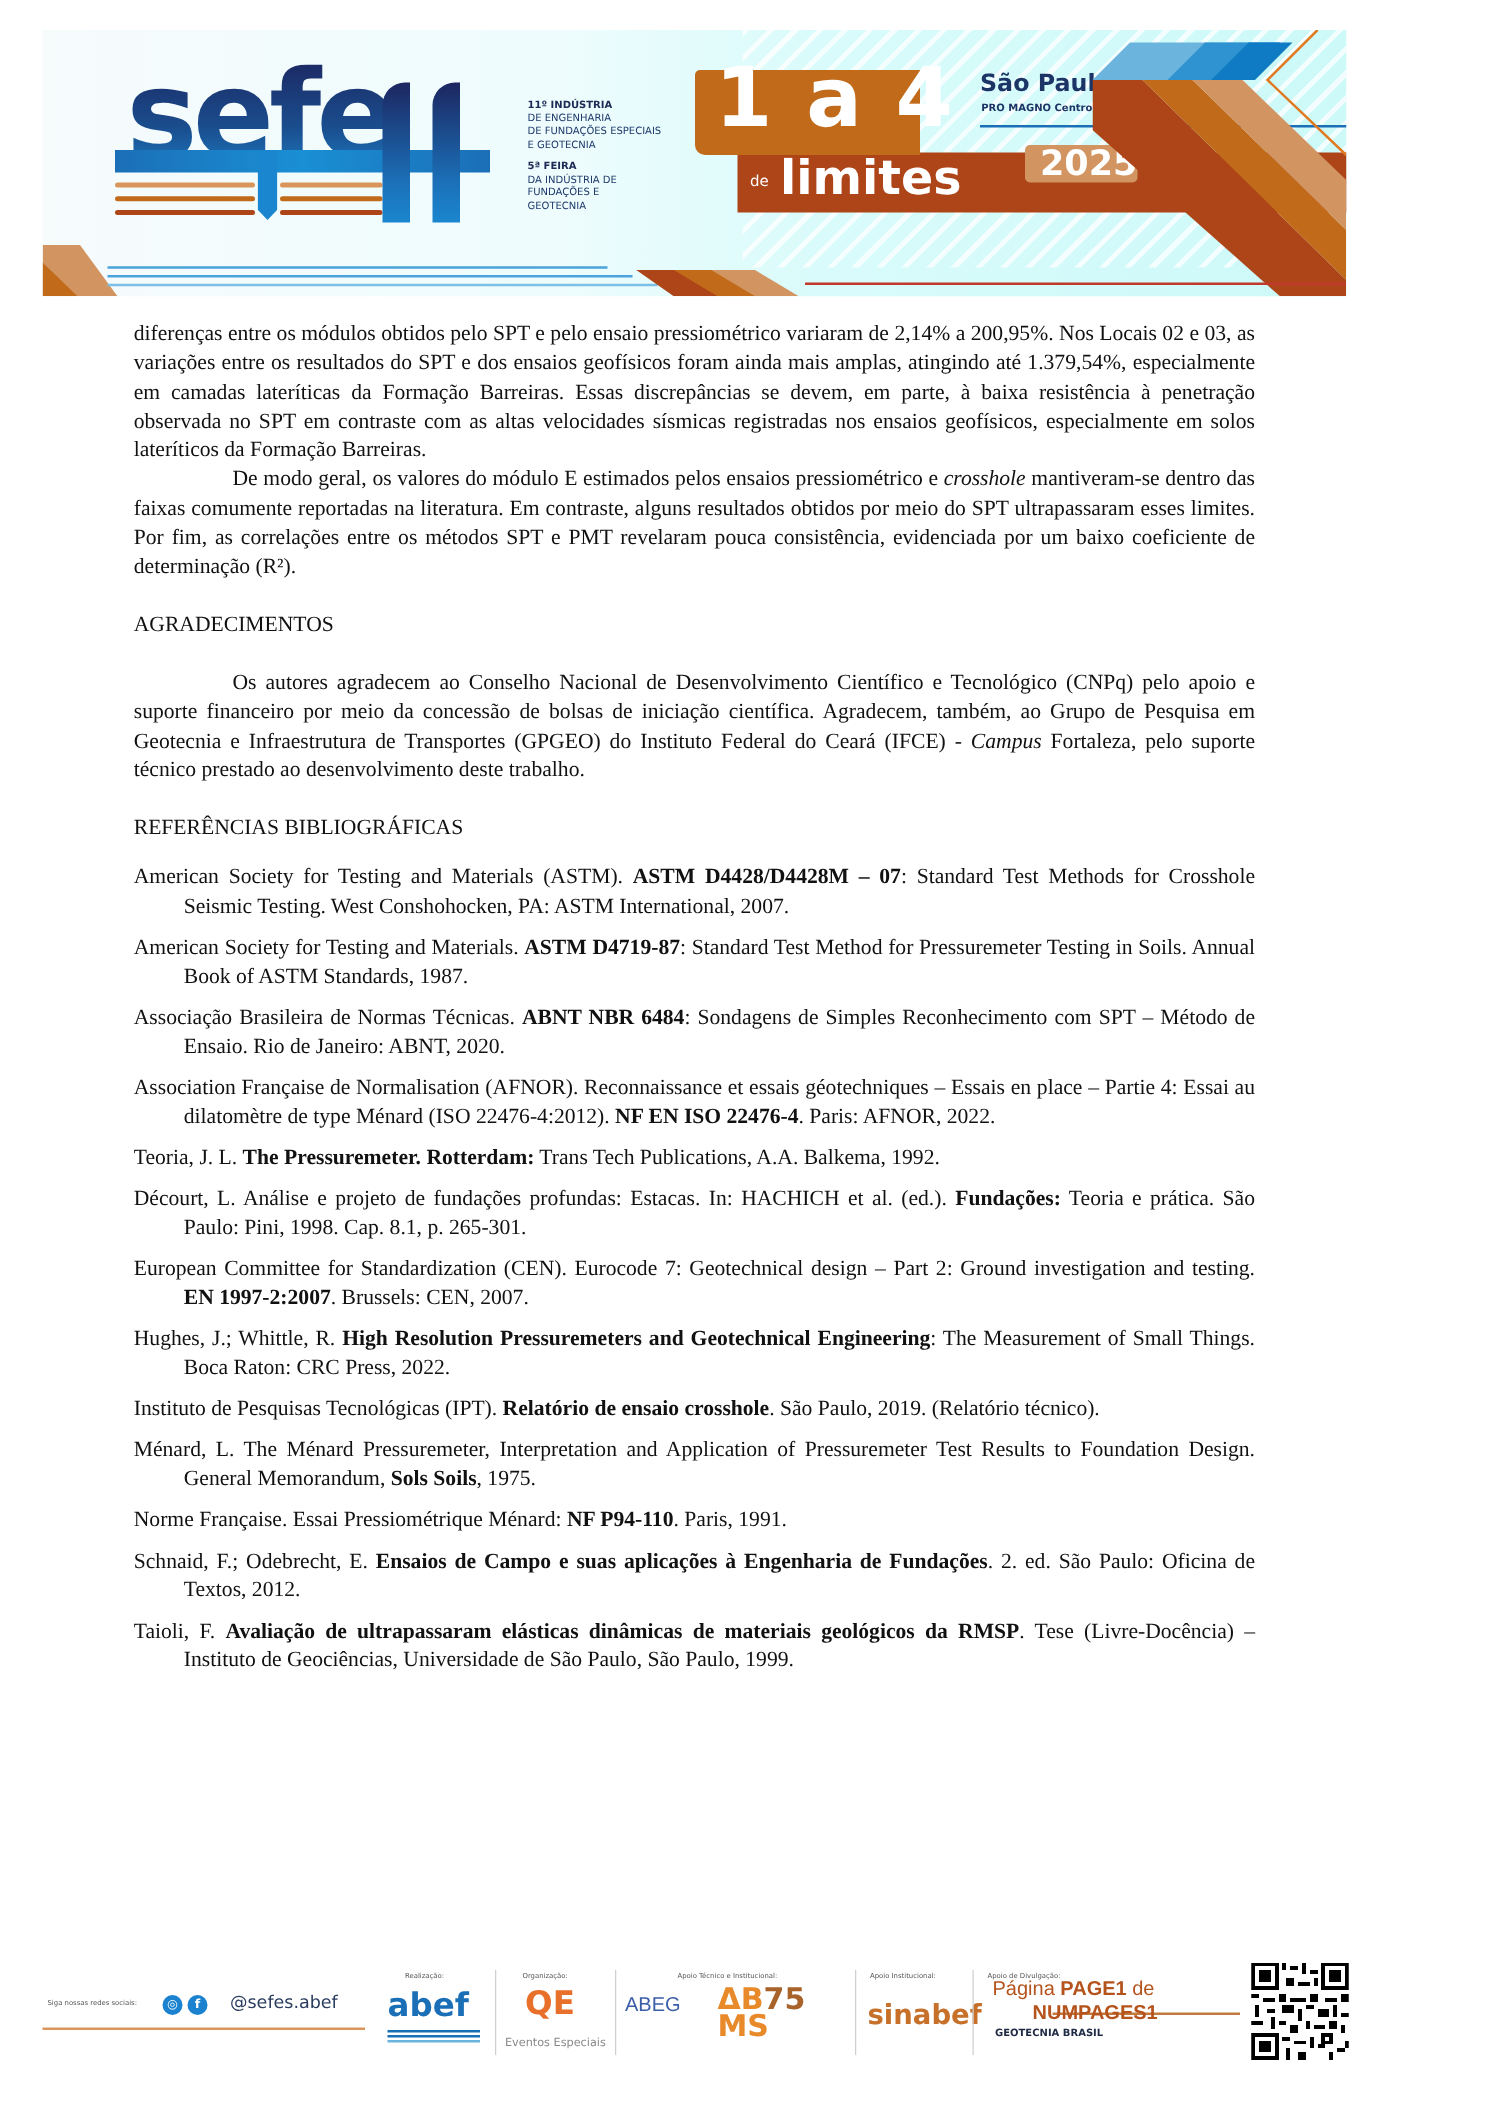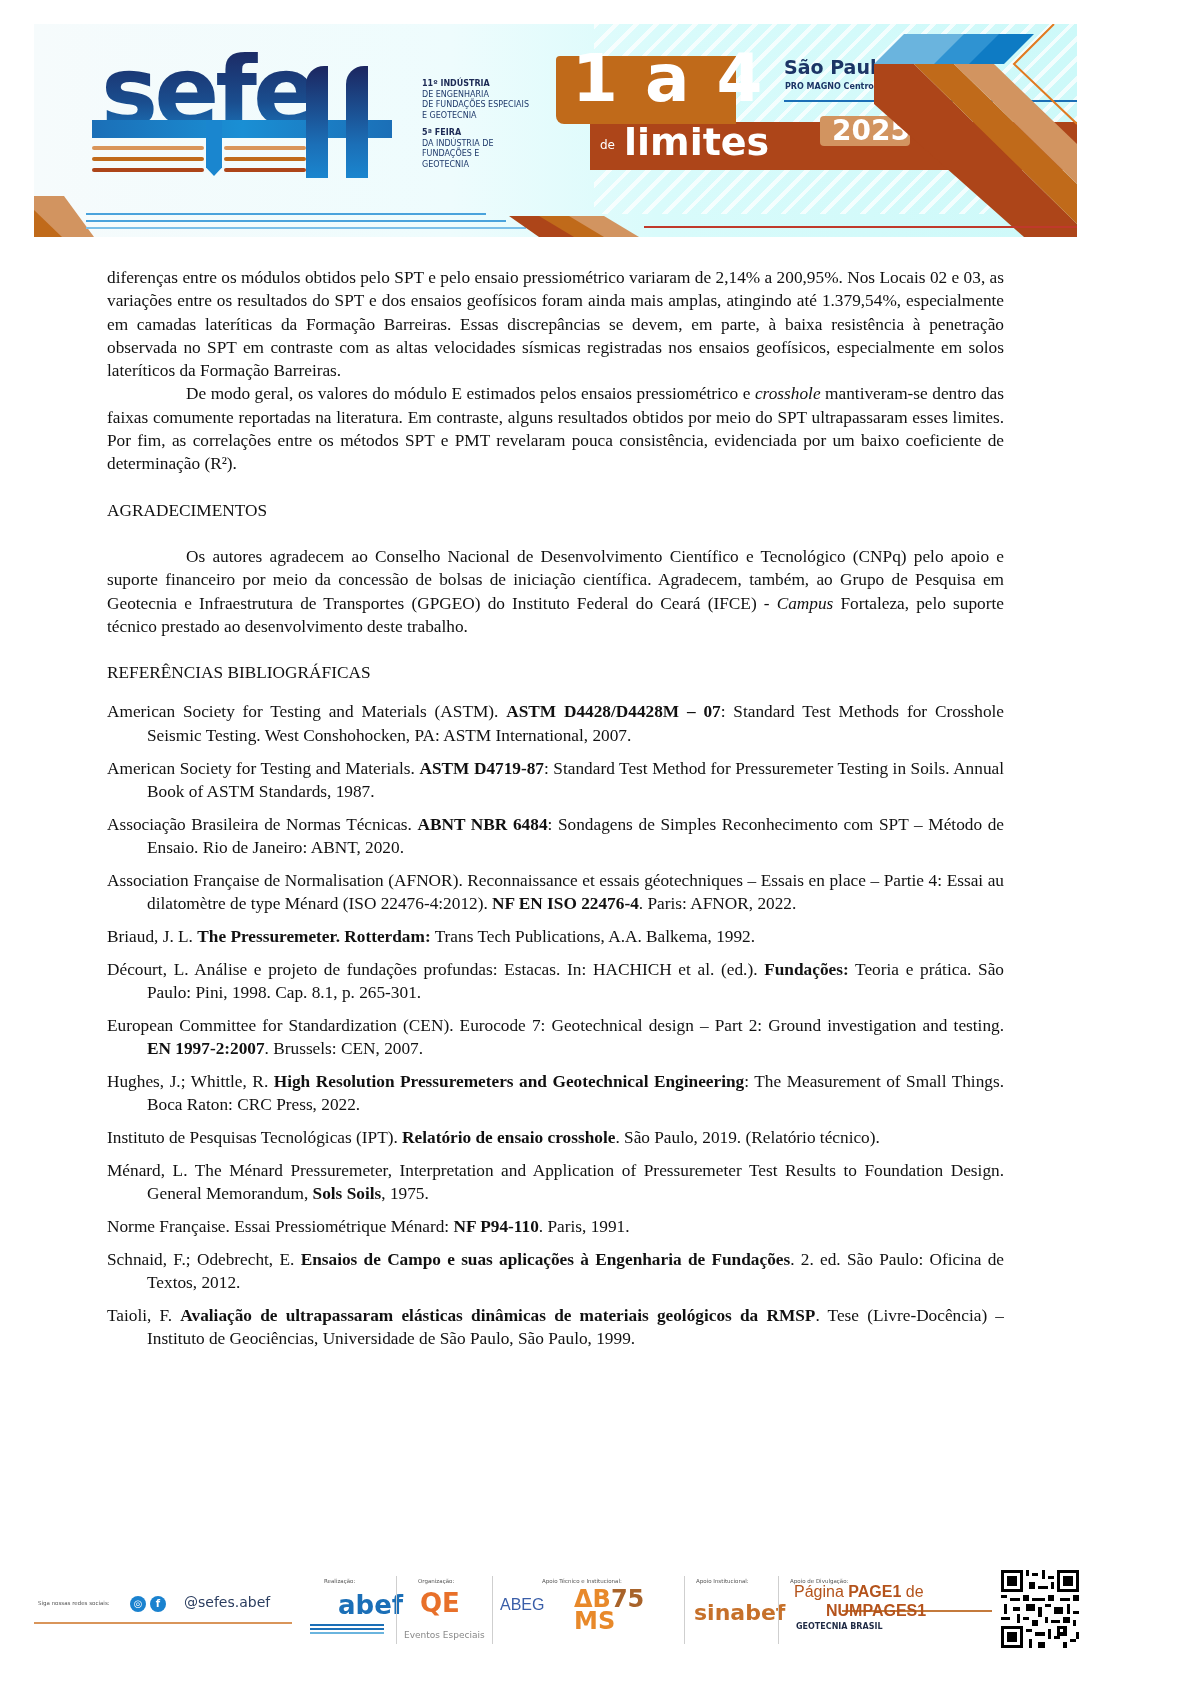--- a/index.html
+++ b/index.html
@@ -29,21 +29,21 @@
     .month-de { position: absolute; left: 566px; top: 114px; font-family: "DejaVu Sans", sans-serif; font-size: 12px; color: #fff; }
     .month-name { position: absolute; left: 590px; top: 96px; font-family: "DejaVu Sans", sans-serif; font-weight: bold; font-size: 38px; color: #fff; line-height: 1.2; }
     .year-box { position: absolute; left: 786px; top: 92px; width: 90px; height: 30px; background: #d29460; border-radius: 4px; }
     .year { position: absolute; left: 798px; top: 90px; font-family: "DejaVu Sans", sans-serif; font-weight: bold; font-size: 28px; color: #fff; }
     .city { position: absolute; left: 750px; top: 32px; font-family: "DejaVu Sans", sans-serif; font-weight: bold; font-size: 19px; color: #1c3566; }
     .venue { position: absolute; left: 751px; top: 58px; font-family: "DejaVu Sans", sans-serif; font-weight: bold; font-size: 8px; color: #1c3566; }
     .venue-line { position: absolute; left: 750px; top: 76px; width: 300px; height: 2px; background: #1b6fb7; }
     .chev { position: absolute; }
 
     
-    .content { position: absolute; left: 107px; top: 266px; width: 897px; font-size: 17.3px; line-height: 23.3px; text-align: justify; }
+    .content { position: absolute; left: 107px; top: 255px; width: 897px; font-size: 17.3px; line-height: 23.3px; text-align: justify; }
     .content p { margin: 0; }
     .indent { text-indent: 79px; }
     .section-title { margin: 0; font-size: 17.3px; }
     .refs p { padding-left: 40px; text-indent: -40px; margin: 0 0 9.5px 0; text-align: justify; }
 
     
     .footer { position: absolute; left: 34px; top: 1570px; width: 1043px; height: 100px; font-family: "DejaVu Sans", sans-serif; }
     .tiny { font-size: 5.5px; color: #555; }
     .vsep { position: absolute; width: 1px; background: #cfcfcf; }
     .social-icon { position: absolute; top: 26px; width: 16px; height: 16px; border-radius: 50%; background: #1a82cf; color: #fff; font-size: 10px; text-align: center; line-height: 16px; font-weight: bold; }
@@ -128,41 +128,41 @@
 
   <div style="height:23px"></div>
   <p class="section-title">REFERÊNCIAS BIBLIOGRÁFICAS</p>
   <div style="height:16px"></div>
 
   <div class="refs">
     <p><span>American Society for Testing and Materials (ASTM). </span><b>ASTM D4428/D4428M – 07</b><span>: Standard Test Methods for Crosshole Seismic Testing. West Conshohocken, PA: ASTM International, 2007.</span></p>
     <p><span>American Society for Testing and Materials. </span><b>ASTM D4719-87</b><span>: Standard Test Method for Pressuremeter Testing in Soils. Annual Book of ASTM Standards, 1987.</span></p>
     <p><span>Associação Brasileira de Normas Técnicas. </span><b>ABNT NBR 6484</b><span>: Sondagens de Simples Reconhecimento com SPT – Método de Ensaio. Rio de Janeiro: ABNT, 2020.</span></p>
     <p><span>Association Française de Normalisation (AFNOR). Reconnaissance et essais géotechniques – Essais en place – Partie 4: Essai au dilatomètre de type Ménard (ISO 22476-4:2012). </span><b>NF EN ISO 22476-4</b><span>. Paris: AFNOR, 2022.</span></p>
-    <p><span>Briaud, J. L. </span><b>The Pressuremeter. Rotterdam:</b><span> Trans Tech Publications, A.A. Balkema, 1992.</span></p>
+    <p><span>Teoria, J. L. </span><b>The Pressuremeter. Rotterdam:</b><span> Trans Tech Publications, A.A. Balkema, 1992.</span></p>
     <p><span>Décourt, L. Análise e projeto de fundações profundas: Estacas. In: HACHICH et al. (ed.). </span><b>Fundações:</b><span> Teoria e prática. São Paulo: Pini, 1998. Cap. 8.1, p. 265-301.</span></p>
     <p><span>European Committee for Standardization (CEN). Eurocode 7: Geotechnical design – Part 2: Ground investigation and testing. </span><b>EN 1997-2:2007</b><span>. Brussels: CEN, 2007.</span></p>
     <p><span>Hughes, J.; Whittle, R. </span><b>High Resolution Pressuremeters and Geotechnical Engineering</b><span>: The Measurement of Small Things. Boca Raton: CRC Press, 2022.</span></p>
     <p><span>Instituto de Pesquisas Tecnológicas (IPT). </span><b>Relatório de ensaio crosshole</b><span>. São Paulo, 2019. (Relatório técnico).</span></p>
     <p><span>Ménard, L. The Ménard Pressuremeter, Interpretation and Application of Pressuremeter Test Results to Foundation Design. General Memorandum, </span><b>Sols Soils</b><span>, 1975.</span></p>
     <p><span>Norme Française. Essai Pressiométrique Ménard: </span><b>NF P94-110</b><span>. Paris, 1991.</span></p>
     <p><span>Schnaid, F.; Odebrecht, E. </span><b>Ensaios de Campo e suas aplicações à Engenharia de Fundações</b><span>. 2. ed. São Paulo: Oficina de Textos, 2012.</span></p>
     <p><span>Taioli, F. </span><b>Avaliação de ultrapassaram elásticas dinâmicas de materiais geológicos da RMSP</b><span>. Tese (Livre-Docência) – Instituto de Geociências, Universidade de São Paulo, São Paulo, 1999.</span></p>
   </div>
 </div>
 
 <div class="footer">
   <div class="tiny" style="position:absolute;left:4px;top:30px;">Siga nossas redes sociais:</div>
   <div class="social-icon" style="left:96px;">◎</div>
   <div class="social-icon" style="left:116px;">f</div>
   <div class="handle">@sefes.abef</div>
   <div class="orange-rule" style="left:0;top:52px;width:258px;"></div>
 
   <div class="tiny" style="position:absolute;left:290px;top:8px;">Realização:</div>
-  <div style="position:absolute;left:276px;top:20px;font-size:26px;font-weight:bold;color:#1b6fb7;margin-left:28px;">abef</div>
+  <div style="position:absolute;left:276px;top:20px;font-size:26px;font-weight:bold;color:#1b6fb7;">abef</div>
   <div style="position:absolute;left:276px;top:54px;width:74px;height:2px;background:#1b6fb7;box-shadow:0 4px 0 #1b6fb7,0 8px 0 #6ab4de;"></div>
   <div class="vsep" style="left:362px;top:6px;height:68px;"></div>
 
   <div class="tiny" style="position:absolute;left:384px;top:8px;">Organização:</div>
   <div style="position:absolute;left:386px;top:18px;font-size:26px;font-weight:bold;color:#e8702a;">QE</div>
   <div style="position:absolute;left:370px;top:60px;font-size:9px;color:#888;">Eventos Especiais</div>
   <div class="vsep" style="left:458px;top:6px;height:68px;"></div>
 
   <div class="tiny" style="position:absolute;left:508px;top:8px;">Apoio Técnico e Institucional:</div>
   <div style="position:absolute;left:466px;top:26px;font-size:16px;color:#3a5ea8;font-family:'Liberation Sans Narrow','Liberation Sans',sans-serif;">ABEG</div>

